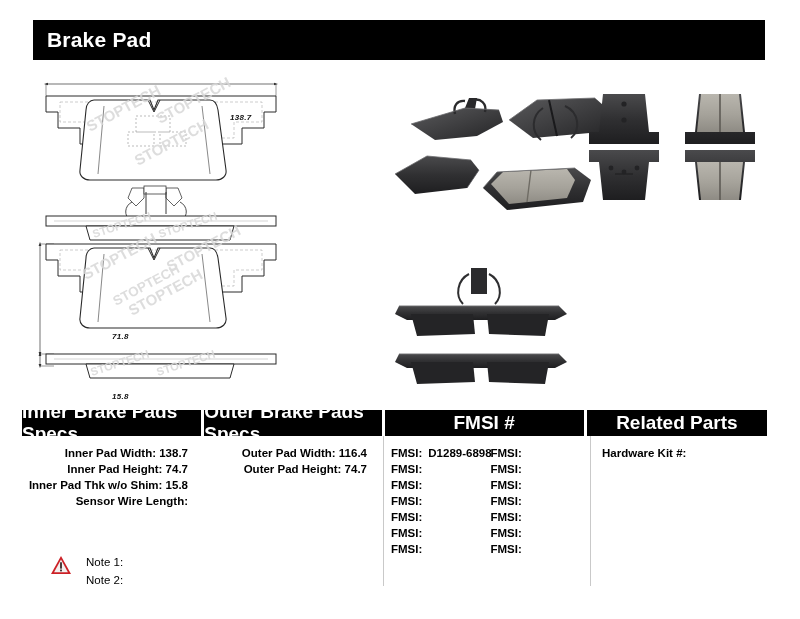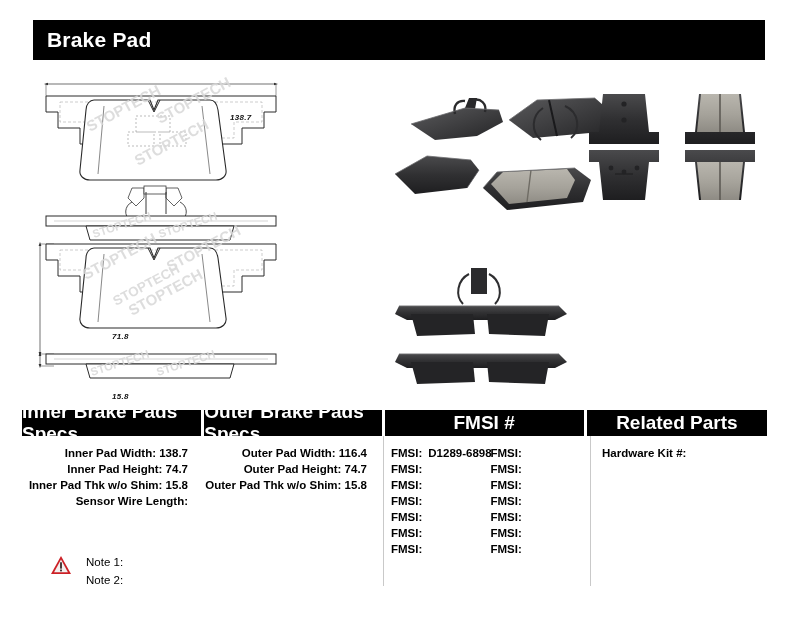--- a/index.html
+++ b/index.html
@@ -266,21 +266,20 @@
     <div class="col c1">
       <div class="srow">Inner Pad Width: 138.7</div>
       <div class="srow">Inner Pad Height: 74.7</div>
       <div class="srow">Inner Pad Thk w/o Shim: 15.8</div>
       <div class="srow">Sensor Wire Length:</div>
     </div>
 
     <div class="col c2">
       <div class="srow">Outer Pad Width: 116.4</div>
       <div class="srow">Outer Pad Height: 74.7</div>
-      <div class="srow">Outer Pad Thk w/o Shim: 15.8</div>
     </div>
 
     <div class="col c3">
       <div class="fmsi-sub">
         <div class="fmsi-line"><span>FMSI:</span><span class="val">D1289-6898</span></div>
         <div class="fmsi-line"><span>FMSI:</span><span class="val"></span></div>
         <div class="fmsi-line"><span>FMSI:</span><span class="val"></span></div>
         <div class="fmsi-line"><span>FMSI:</span><span class="val"></span></div>
         <div class="fmsi-line"><span>FMSI:</span><span class="val"></span></div>
         <div class="fmsi-line"><span>FMSI:</span><span class="val"></span></div>

